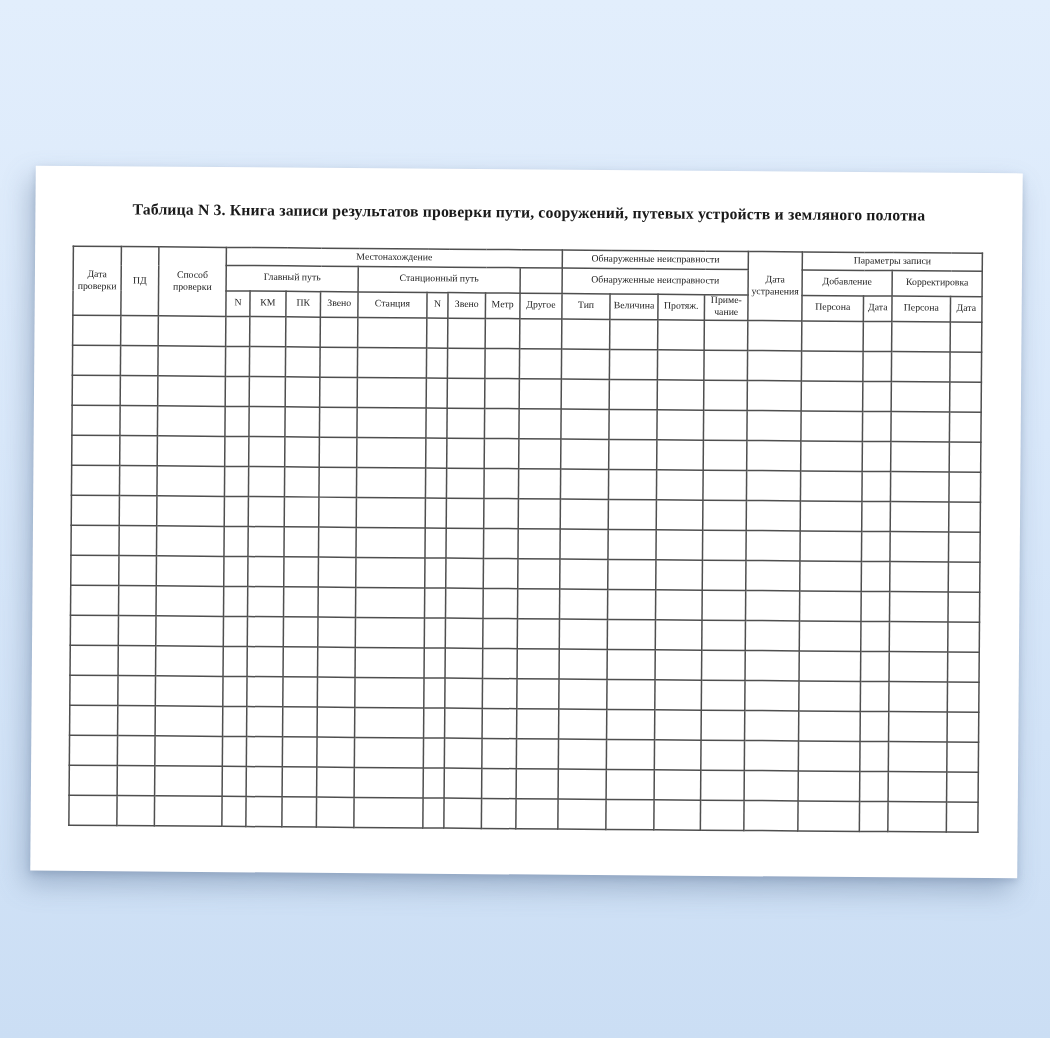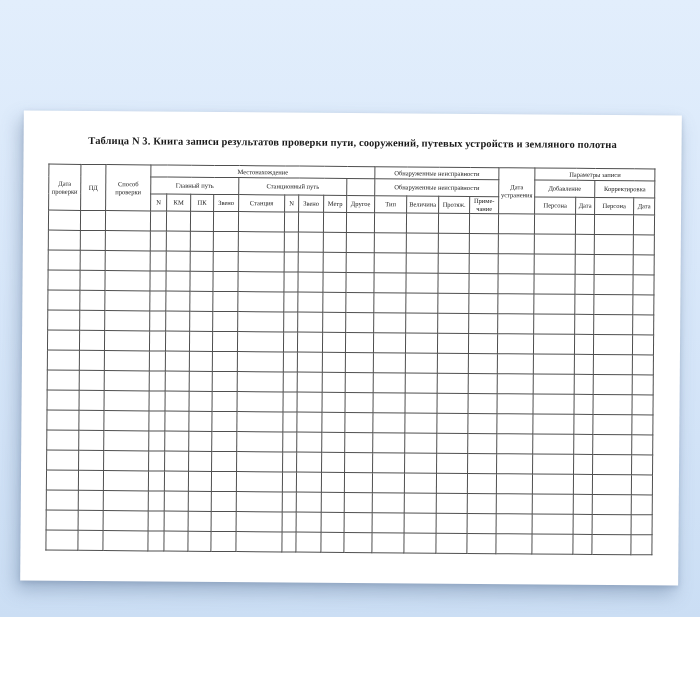--- a/index.html
+++ b/index.html
@@ -12,21 +12,21 @@
   }
   * { box-sizing: border-box; }
   html, body { margin: 0; padding: 0; }
   body {
     width: 700px; height: 700px;
     font-family: "Liberation Serif", serif;
     overflow: hidden;
   }
   .bg {
     position: absolute; left: 0; top: 0;
-    width: 700px; height: 617px;
+    width: 700px; height: 692px;
     background: linear-gradient(180deg, var(--bg-top) 0%, var(--bg-mid) 42%, var(--bg-bottom) 100%);
   }
   .paper {
     position: absolute;
     left: 22px; top: 113px;
     width: 658px; height: 470px;
     background: var(--paper);
     transform: rotate(0.45deg);
     transform-origin: 50% 50%;
     box-shadow: -4px 9px 18px rgba(93, 116, 150, 0.42),

